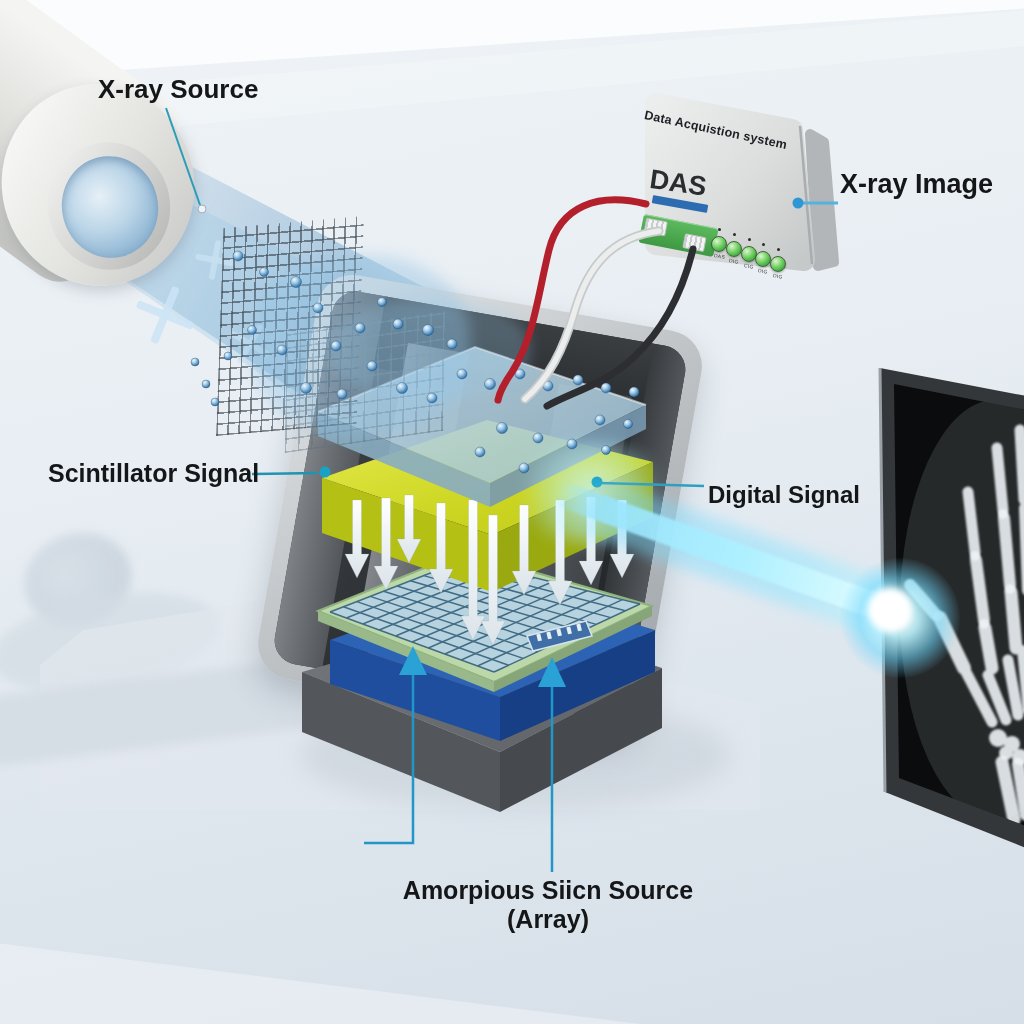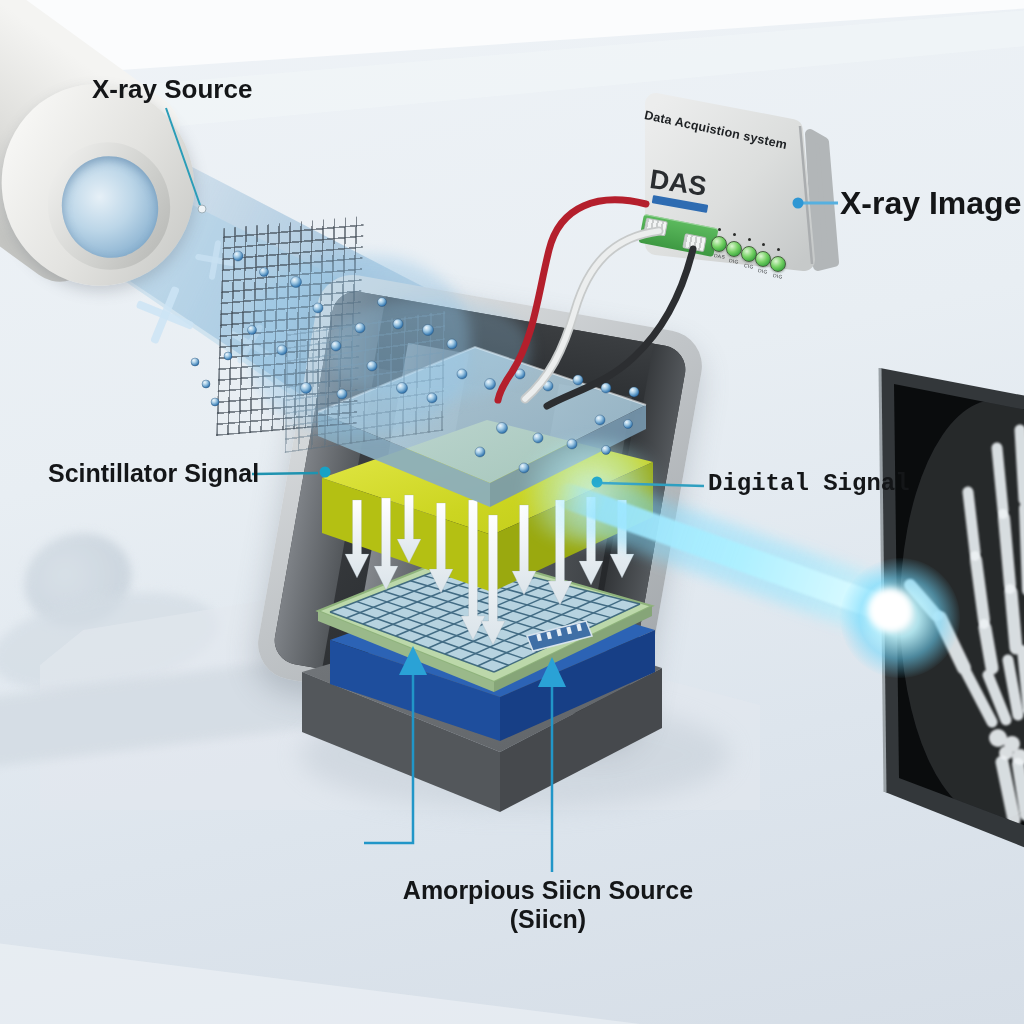--- a/index.html
+++ b/index.html
@@ -439,21 +439,21 @@
       <line x1="552" y1="872" x2="552" y2="684" stroke="#2196c8" stroke-width="2.5"></line>
       <polygon points="552,657 566,687 538,687" fill="#2aa2d6"></polygon>
     </g>
   </svg>
 
   <div class="abs sig-halo"></div>
   <div class="abs sig-core"></div>
   <div class="abs sig-glow"></div>
   <div class="abs sig-glow2"></div>
 
-  <div class="lbl" style="left:92px;top:74px;font-size:26px;">X-ray Source</div>
+  <div class="lbl" style="left:98px;top:74px;font-size:26px;">X-ray Source</div>
   <div class="lbl" style="left:48px;top:459px;font-size:25px;">Scintillator Signal</div>
-  <div class="lbl" style="left:708px;top:470px;font-size:24px;font-family:Liberation Mono, monospace;">Digital Signal</div>
-  <div class="lbl" style="left:840px;top:185px;font-size:32px;">X-ray Image</div>
+  <div class="lbl" style="left:708px;top:481px;font-size:24px;">Digital Signal</div>
+  <div class="lbl" style="left:840px;top:169px;font-size:27px;">X-ray Image</div>
   <div class="lbl" style="left:298px;top:876px;width:500px;text-align:center;font-size:25px;white-space:normal;">
     <div>Amorpious Siicn Source</div>
-    <div>(Siicn)</div>
+    <div>(Array)</div>
   </div>
 </div>
 
 </body></html>

